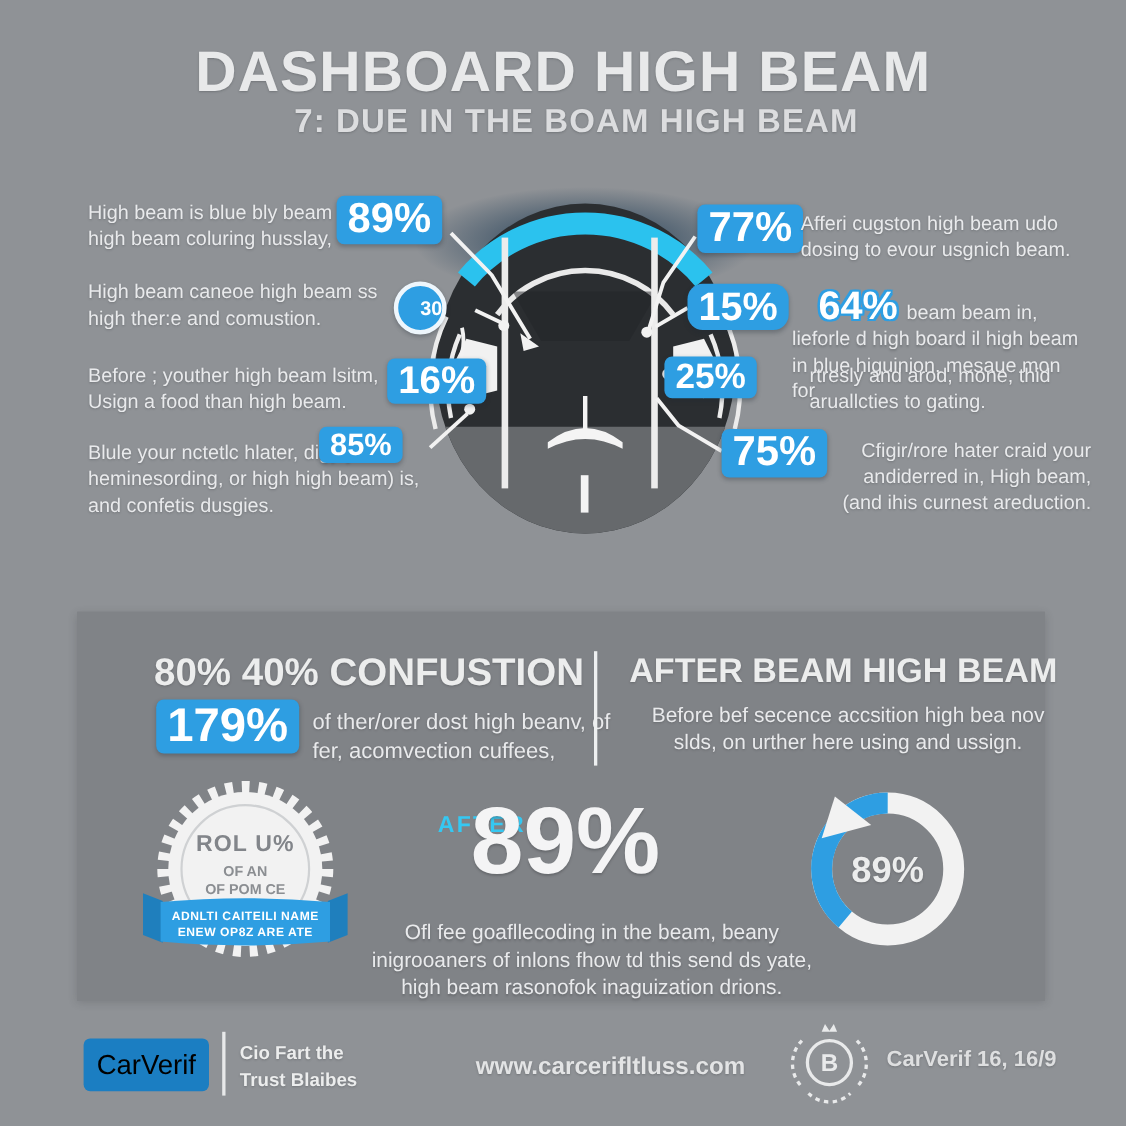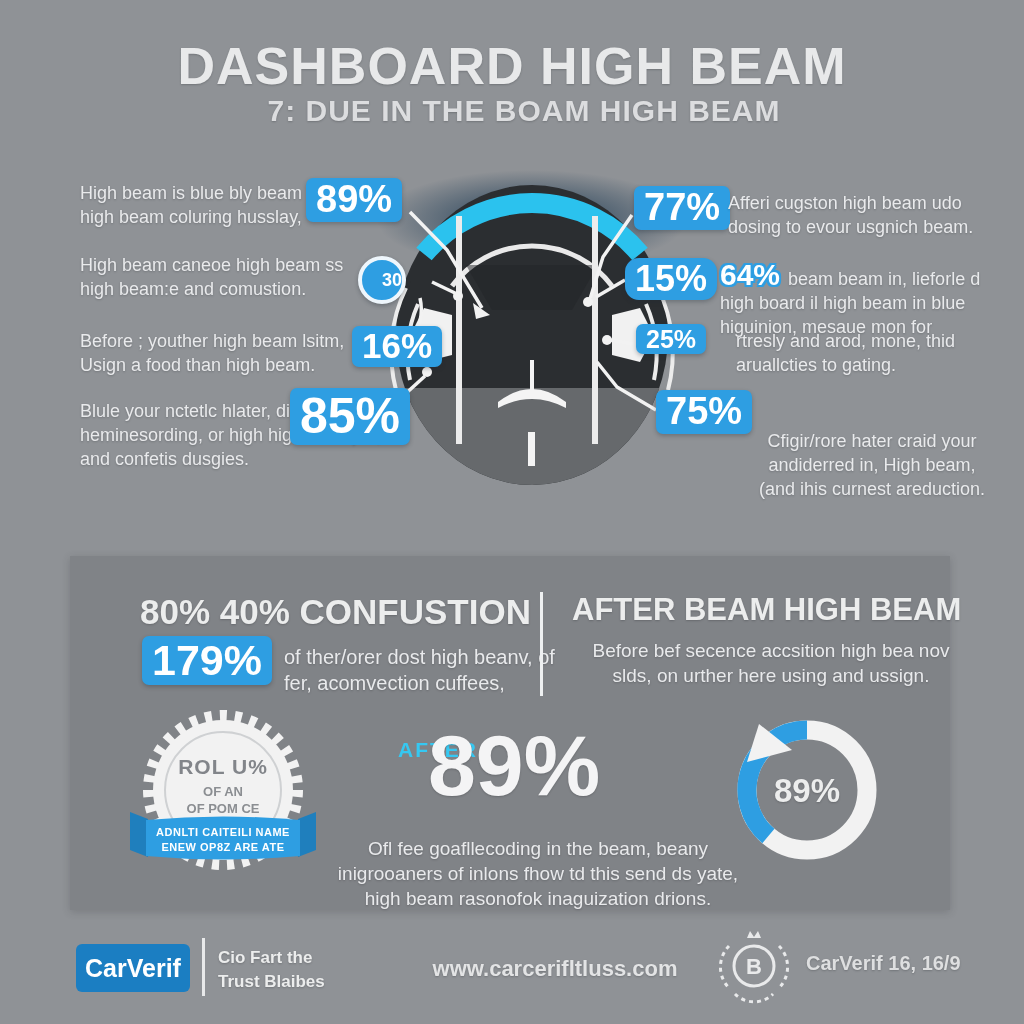--- a/index.html
+++ b/index.html
@@ -77,46 +77,46 @@
   <path d="M 656,410 L 617,387 L 597,362"></path>
   <circle cx="458" cy="296" r="5" fill="#f2f2f2" stroke="none"></circle>
   <circle cx="427" cy="372" r="5" fill="#f2f2f2" stroke="none"></circle>
   <circle cx="588" cy="302" r="5" fill="#f2f2f2" stroke="none"></circle>
   <circle cx="607" cy="340" r="5" fill="#f2f2f2" stroke="none"></circle>
 </svg>
 
 <div class="abs body-text soft" style="left:80px;top:182px;width:235px;z-index:3;">High beam is blue bly beam high beam coluring husslay,</div>
 <div class="abs chip" style="left:306px;top:178px;font-size:38px;z-index:3;">89%</div>
 
-<div class="abs body-text soft" style="left:80px;top:254px;width:272px;z-index:3;">High beam caneoe high beam ss high beam:e and comustion.</div>
+<div class="abs body-text soft" style="left:80px;top:254px;width:272px;z-index:3;">High beam caneoe high beam ss high ther:e and comustion.</div>
 <div class="abs" style="left:358px;top:256px;width:40px;height:40px;border-radius:50%;background:#2e9ee2;
             border:4px solid #eef6fc;display:flex;align-items:center;justify-content:flex-end;
             font-weight:bold;font-size:18px;color:#fff;z-index:3;box-shadow:0 2px 4px rgba(30,40,50,.3);">
   <span>30</span>
 </div>
 
 <div class="abs body-text soft" style="left:80px;top:330px;width:288px;z-index:3;">Before ; youther high beam lsitm, Usign a food than high beam.</div>
 <div class="abs chip" style="left:352px;top:326px;font-size:35px;z-index:3;">16%</div>
 
 <div class="abs body-text soft" style="left:80px;top:400px;width:305px;z-index:3;">Blule your nctetlc hlater, digy your heminesording, or high high beam) is, and confetis dusgies.</div>
-<div class="abs chip" style="left:290px;top:388px;font-size:50px;z-index:4;">85%</div>
+<div class="abs chip" style="left:290px;top:388px;font-size:28px;z-index:4;">85%</div>
 
 <div class="abs chip" style="left:634px;top:186px;font-size:38px;z-index:3;">77%</div>
 <div class="abs body-text soft" style="left:728px;top:192px;width:248px;z-index:3;">Afferi cugston high beam udo dosing to evour usgnich beam.</div>
 
 <div class="abs chip" style="left:625px;top:258px;font-size:36px;z-index:3;border-radius:14px;">15%</div>
 <div class="abs body-text soft" style="left:720px;top:260px;width:268px;z-index:3;">
-  <span class="blue-outline" style="font-size:30px;line-height:1;margin-right:8px;">64%</span><span>beam beam in, lieforle d high board il high beam in blue higuinion, mesaue mon for</span>
+  <span class="blue-outline" style="font-size:36px;line-height:1;margin-right:8px;margin-left:24px;">64%</span><span>beam beam in, lieforle d high board il high beam in blue higuinion, mesaue mon for</span>
 </div>
 
-<div class="abs chip" style="left:636px;top:324px;font-size:25px;z-index:3;">25%</div>
+<div class="abs chip" style="left:604px;top:324px;font-size:32px;z-index:3;">25%</div>
 <div class="abs body-text soft" style="left:736px;top:330px;width:228px;z-index:3;">rtresly and arod, mone, thid aruallcties to gating.</div>
 
 <div class="abs chip" style="left:656px;top:390px;font-size:38px;z-index:3;">75%</div>
-<div class="abs body-text soft" style="left:752px;top:398px;width:240px;text-align:center;z-index:3;margin-top:32px;">Cfigir/rore hater craid your andiderred in, High beam, (and ihis curnest areduction.</div>
+<div class="abs body-text soft" style="left:752px;top:398px;width:240px;text-align:right;z-index:3;">Cfigir/rore hater craid your andiderred in, High beam, (and ihis curnest areduction.</div>
 
 <div class="abs panel" style="left:70px;top:556px;width:880px;height:354px;z-index:2;"></div>
 
 <div class="abs soft" style="left:140px;top:592px;font-size:35px;font-weight:bold;z-index:3;">80% 40% CONFUSTION</div>
 <div class="abs chip" style="left:142px;top:636px;font-size:43px;z-index:3;">179%</div>
 <div class="abs body-text soft" style="left:284px;top:644px;width:272px;font-size:20px;z-index:3;">of ther/orer dost high beanv, of fer, acomvection cuffees,</div>
 
 <div class="abs" style="left:540px;top:592px;width:3px;height:104px;background:#eef0f1;z-index:3;"></div>
 
 <div class="abs soft" style="left:572px;top:592px;font-size:31px;font-weight:bold;z-index:3;">AFTER BEAM HIGH BEAM</div>
@@ -142,21 +142,21 @@
 
 <svg class="abs" style="left:735px;top:718px;z-index:3;" width="145" height="145" viewBox="0 0 145 145">
   <circle cx="72" cy="72" r="60" fill="none" stroke="#f2f2f2" stroke-width="19"></circle>
   <path d="M 72,12 A 60 60 0 0 0 33.4,118" fill="none" stroke="#2e9ee2" stroke-width="19"></path>
   <path d="M 24,6 L 57,32 L 12,44 Z" fill="#f2f2f2"></path>
 </svg>
 <div class="abs soft" style="left:762px;top:772px;width:90px;text-align:center;font-size:33px;font-weight:bold;z-index:4;">89%</div>
 
 <div class="abs" style="left:76px;top:944px;width:114px;height:48px;background:#1b7ec2;border-radius:6px;
             display:flex;align-items:center;justify-content:center;z-index:3;">
-  <span style="font-size:25px;font-weight:bold;color:#ffffff;">CarVerif</span>
+  <span style="font-size:25px;font-weight:normal;color:#000000;">CarVerif</span>
 </div>
 <div class="abs" style="left:202px;top:938px;width:3px;height:58px;background:#e8e9ea;z-index:3;"></div>
 <div class="abs soft" style="left:218px;top:946px;font-size:17px;font-weight:bold;line-height:1.4;z-index:3;">
   <div>Cio Fart the</div>
   <div>Trust Blaibes</div>
 </div>
 <div class="abs soft" style="left:395px;top:956px;width:320px;text-align:center;font-size:22px;font-weight:bold;color:#e3e4e5;z-index:3;">www.carcerifltluss.com</div>
 
 <svg class="abs" style="left:712px;top:924px;z-index:3;" width="84" height="84" viewBox="0 0 84 84" fill="none" stroke="#e9eaeb">
   <path d="M 17,22 A 30 30 0 0 0 17,64" stroke-width="3" stroke-dasharray="4 4"></path>

